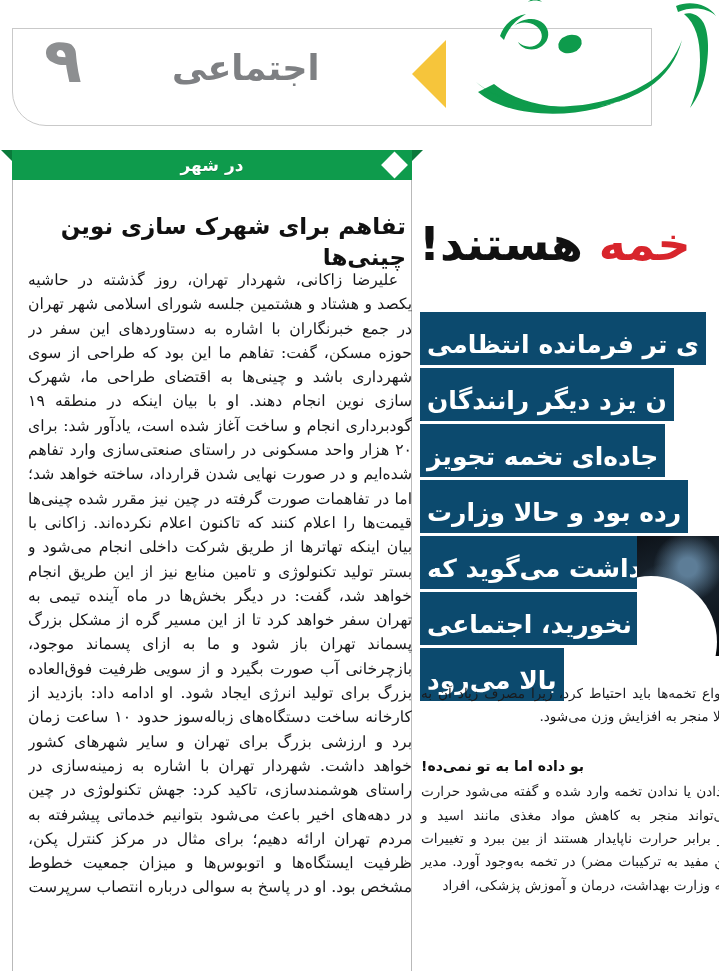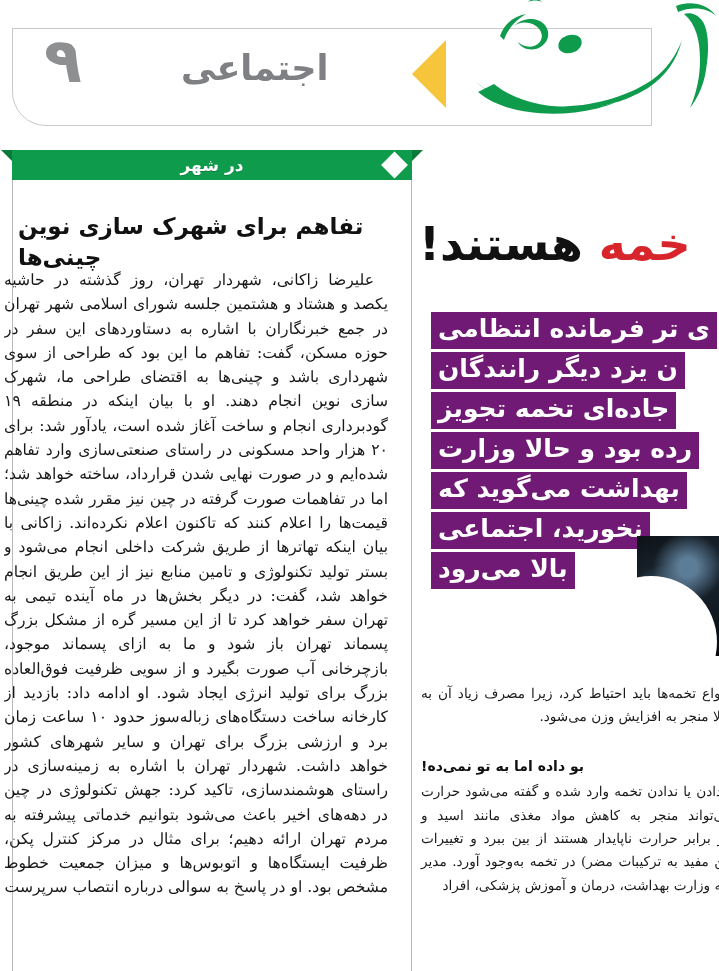--- a/index.html
+++ b/index.html
@@ -29,21 +29,21 @@
     content:"";position:absolute;left:-1px;right:-1px;top:-1px;height:1px;background:#c9c9c9;
   }
   .page-number{
     position:absolute;left:44px;top:30px;
     font-size:62px;line-height:62px;font-weight:700;
     color:#8d8f91;
     font-family:"DejaVu Sans","Liberation Sans",sans-serif;
     direction:rtl;
   }
   .section-name{
-    position:absolute;left:181px;top:48px;
+    position:absolute;left:172px;top:48px;
     font-size:35px;line-height:40px;font-weight:700;
     color:#7e8083;
     direction:rtl;
     letter-spacing:0px;
   }
   .yellow-arrow{
     position:absolute;left:412px;top:40px;
     width:0;height:0;
     border-top:34px solid transparent;
     border-bottom:34px solid transparent;
@@ -83,28 +83,28 @@
     border-left:11px solid transparent;
   }
   .ribbon-fold-r{
     position:absolute;right:-11px;top:0;width:0;height:0;
     border-top:11px solid #0a7a3b;
     border-right:11px solid transparent;
   }
 
   .headline{
     position:absolute;left:18px;top:196px;width:388px;
-    text-align:left;direction:rtl;
+    text-align:right;direction:rtl;
     font-size:23px;line-height:31px;font-weight:700;color:#111;
     letter-spacing:-0.3px;
   }
   .headline .l2{display:block;}
 
   .body-col{
-    position:absolute;left:4px;top:268px;width:384px;height:700px;
+    position:absolute;left:28px;top:268px;width:384px;height:700px;
     direction:rtl;text-align:justify;
     font-size:15.6px;line-height:24.3px;color:#18181a;
     font-family:"DejaVu Serif","Liberation Serif",serif;
     overflow:hidden;
     text-justify:inter-word;
     hyphens:none;
   }
   .body-col p{margin:0;text-indent:14px;}
 
   
@@ -119,25 +119,25 @@
     letter-spacing:-1px;
   }
   .cut-headline .red{color:#d8252c;}
 
   .green-deck{
     position:absolute;right:-120px;top:154px;width:420px;
     direction:rtl;
   }
   .green-deck .gl{
     display:inline-block;
-    background:#701a75;
+    background:#0c4a6e;
     color:#ffffff;
     font-size:25px;line-height:33px;font-weight:700;
-    padding:0 7px 4px 7px;
-    margin:0 0 3px 12px;
+    padding:16px 7px 4px 7px;
+    margin:0 0 3px 1px;
     white-space:nowrap;
     letter-spacing:-0.4px;
   }
   .green-deck .row{display:block;text-align:left;}
 
   .photo-corner{
     position:absolute;right:0px;top:378px;width:82px;height:120px;
     overflow:hidden;
   }
   .photo-inner{

